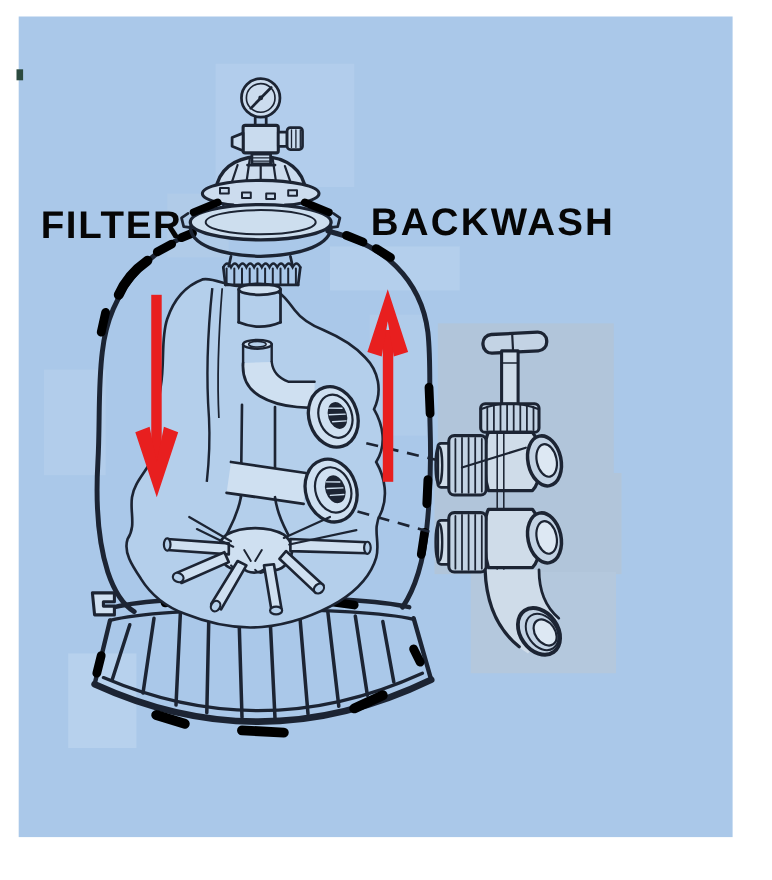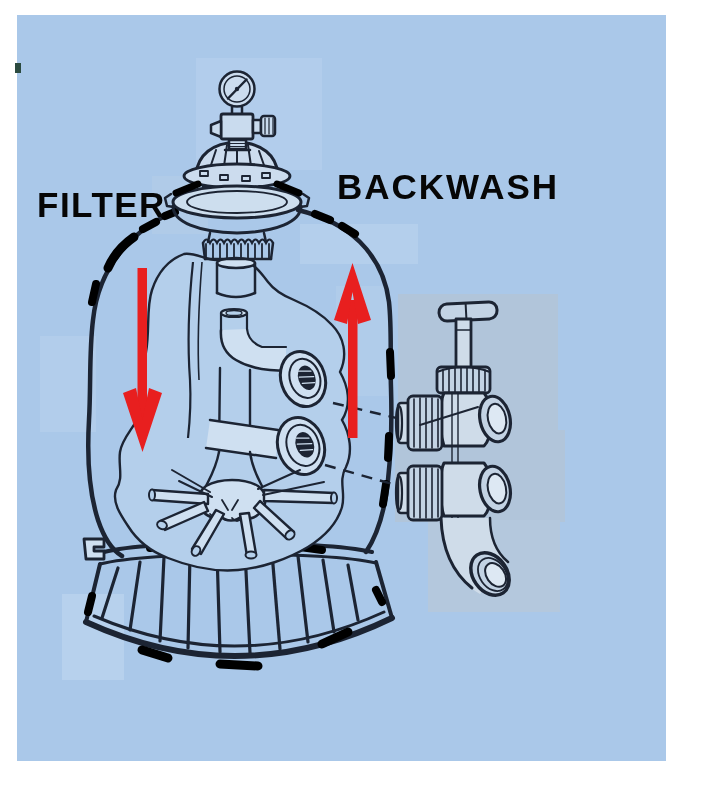--- a/index.html
+++ b/index.html
@@ -2,21 +2,21 @@
 <html><head>
 <meta charset="utf-8">
 <style>
   html,body{margin:0;padding:0;background:#ffffff;}
   .canvas{position:relative;width:684px;height:800px;background:#ffffff;overflow:hidden;
           font-family:"Liberation Sans",sans-serif;}
   .canvas svg{position:absolute;left:0;top:0;}
   .flow-label{position:absolute;font-family:"Liberation Sans",sans-serif;font-weight:bold;
               color:#060606;font-size:35px;line-height:1;white-space:nowrap;}
   .flow-label.filter{left:37px;top:187px;letter-spacing:1.5px;}
-  .flow-label.backwash{left:337px;top:169px;letter-spacing:2px;text-align:right;}
+  .flow-label.backwash{left:337px;top:185px;letter-spacing:2px;text-align:right;}
 </style>
 </head>
 <body>
 
 <div class="canvas">
 
 <svg width="702" height="800" viewBox="0 0 702 800">
 
   <rect x="17" y="15" width="649" height="746" fill="#aac8e9"></rect>
 

